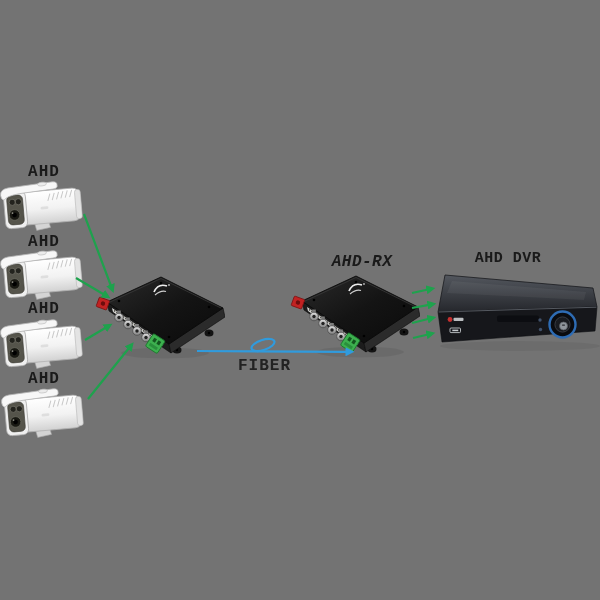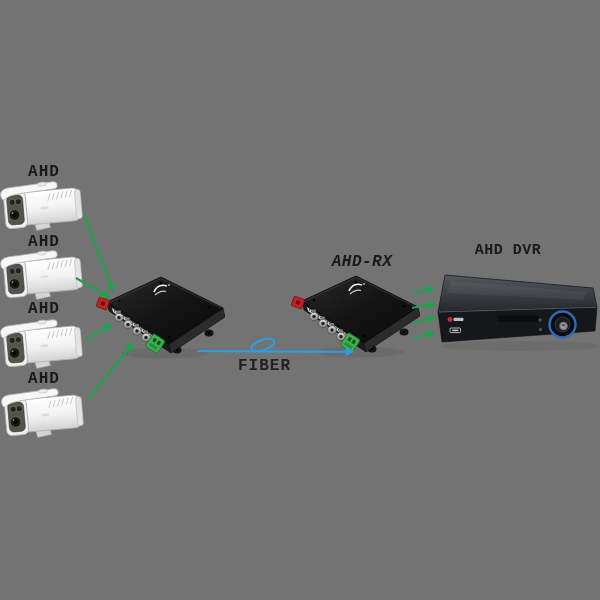--- a/index.html
+++ b/index.html
@@ -19,21 +19,21 @@
 <body>
 
 <div class="canvas">
 
   <div class="diagram-label cam-label" style="left:16px;top:163px;width:56px;">AHD</div>
   <div class="diagram-label cam-label" style="left:16px;top:233px;width:56px;">AHD</div>
   <div class="diagram-label cam-label" style="left:16px;top:300px;width:56px;">AHD</div>
   <div class="diagram-label cam-label" style="left:16px;top:370px;width:56px;">AHD</div>
 
   <div class="diagram-label dev-label" style="left:322px;top:253px;width:80px;font-style:italic;">AHD-RX</div>
-  <div class="diagram-label dvr-label" style="left:468px;top:242px;width:80px;">AHD DVR</div>
+  <div class="diagram-label dvr-label" style="left:468px;top:250px;width:80px;">AHD DVR</div>
   <div class="diagram-label fiber-label" style="left:238px;top:357px;width:52px;">FIBER</div>
 
   <div class="slot camera-slot" style="left:0px;top:180px;width:88px;height:55px;">
   <svg viewBox="0 0 100 62" preserveAspectRatio="none">
     <g transform="rotate(-5 50 31)">
       <path d="M38,49 l16,-2 l1.5,7 l-16,2 z" fill="#d4d4d4" stroke="#a5a5a5" stroke-width="0.7"></path>
       <rect x="13" y="12" width="79" height="37" rx="9" fill="url(#camBody)" stroke="#b2b2b2" stroke-width="0.9"></rect>
       <g stroke="#c6c6c6" stroke-width="1.1">
         <line x1="58" y1="16" x2="55" y2="24"></line>
             <line x1="63" y1="15.5" x2="60" y2="23.5"></line>

